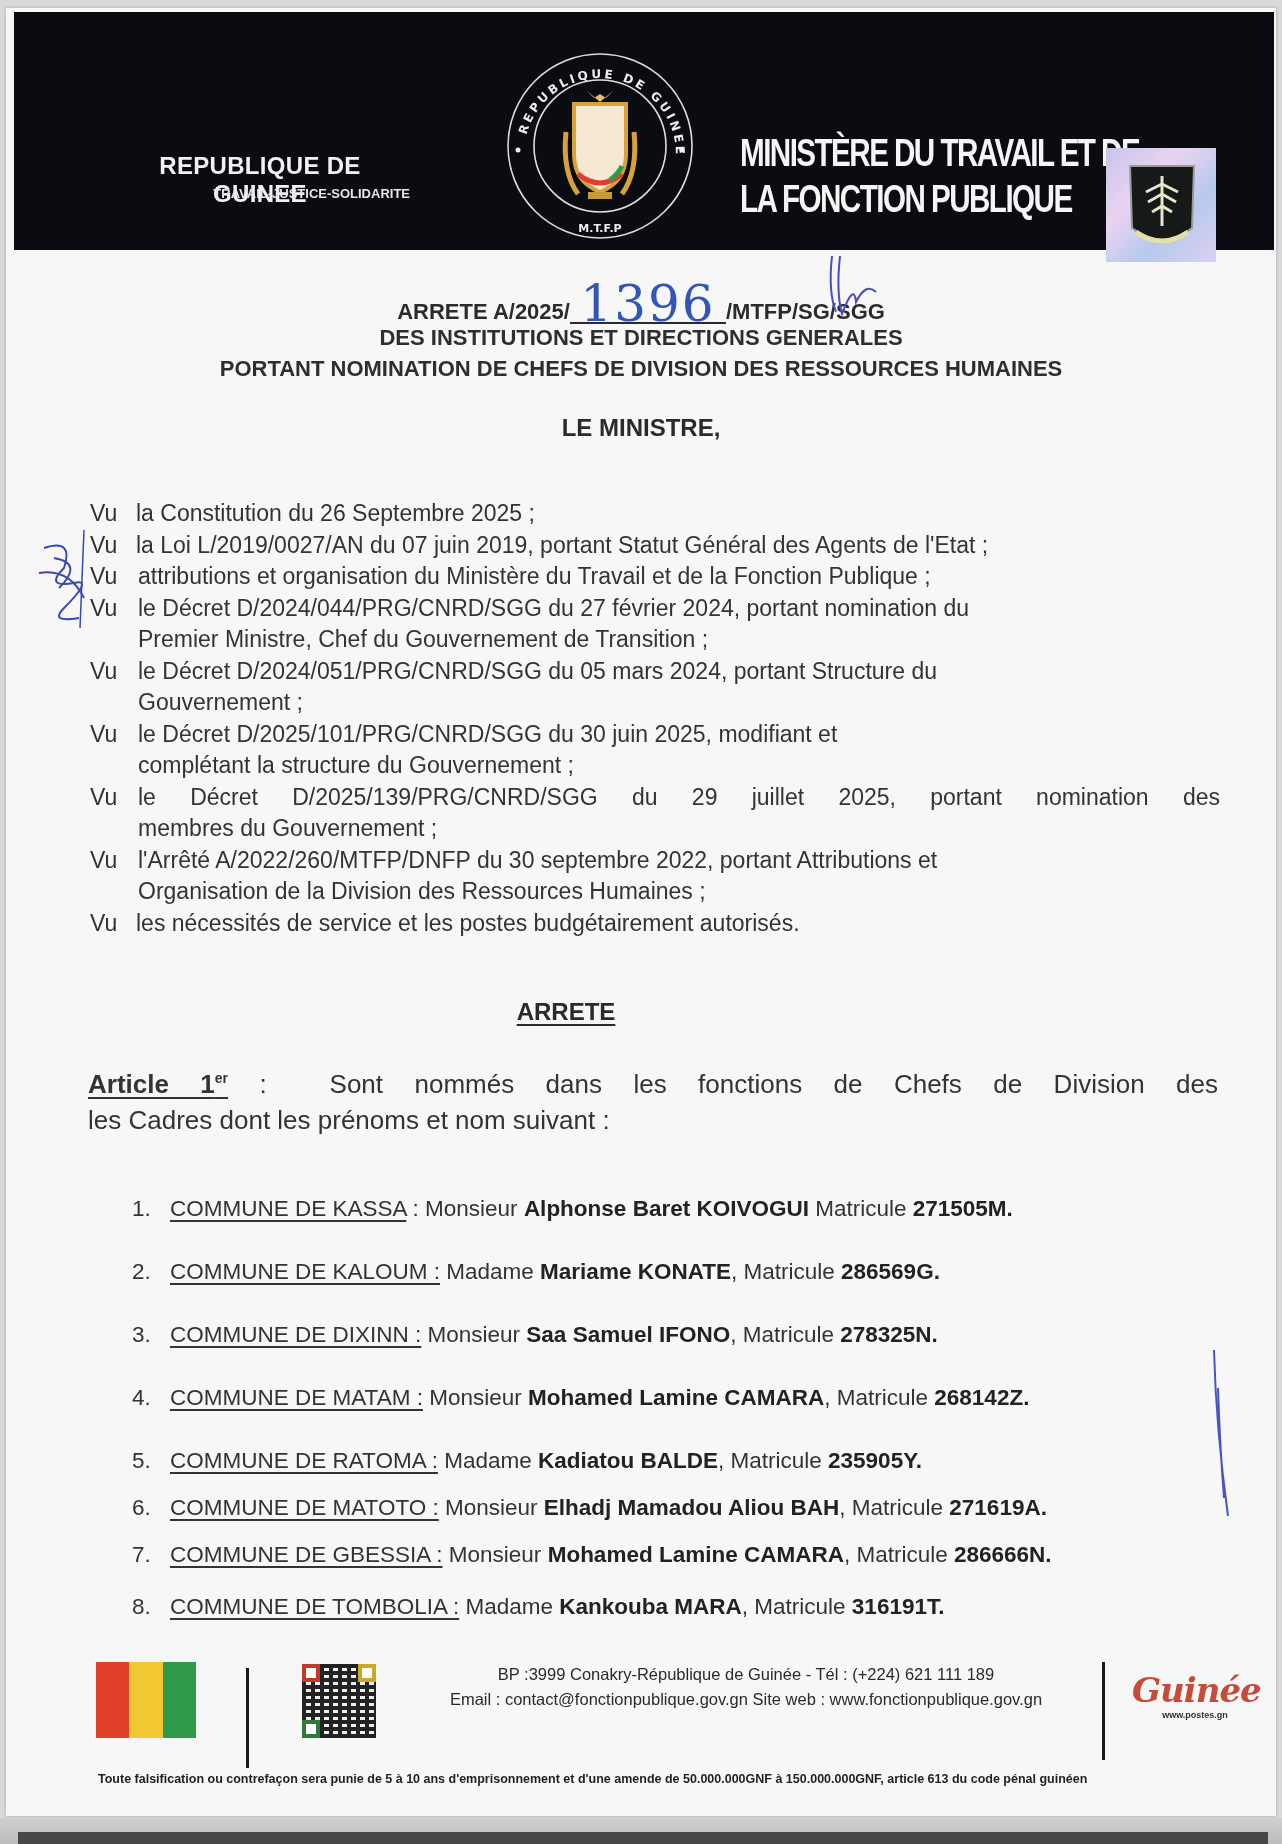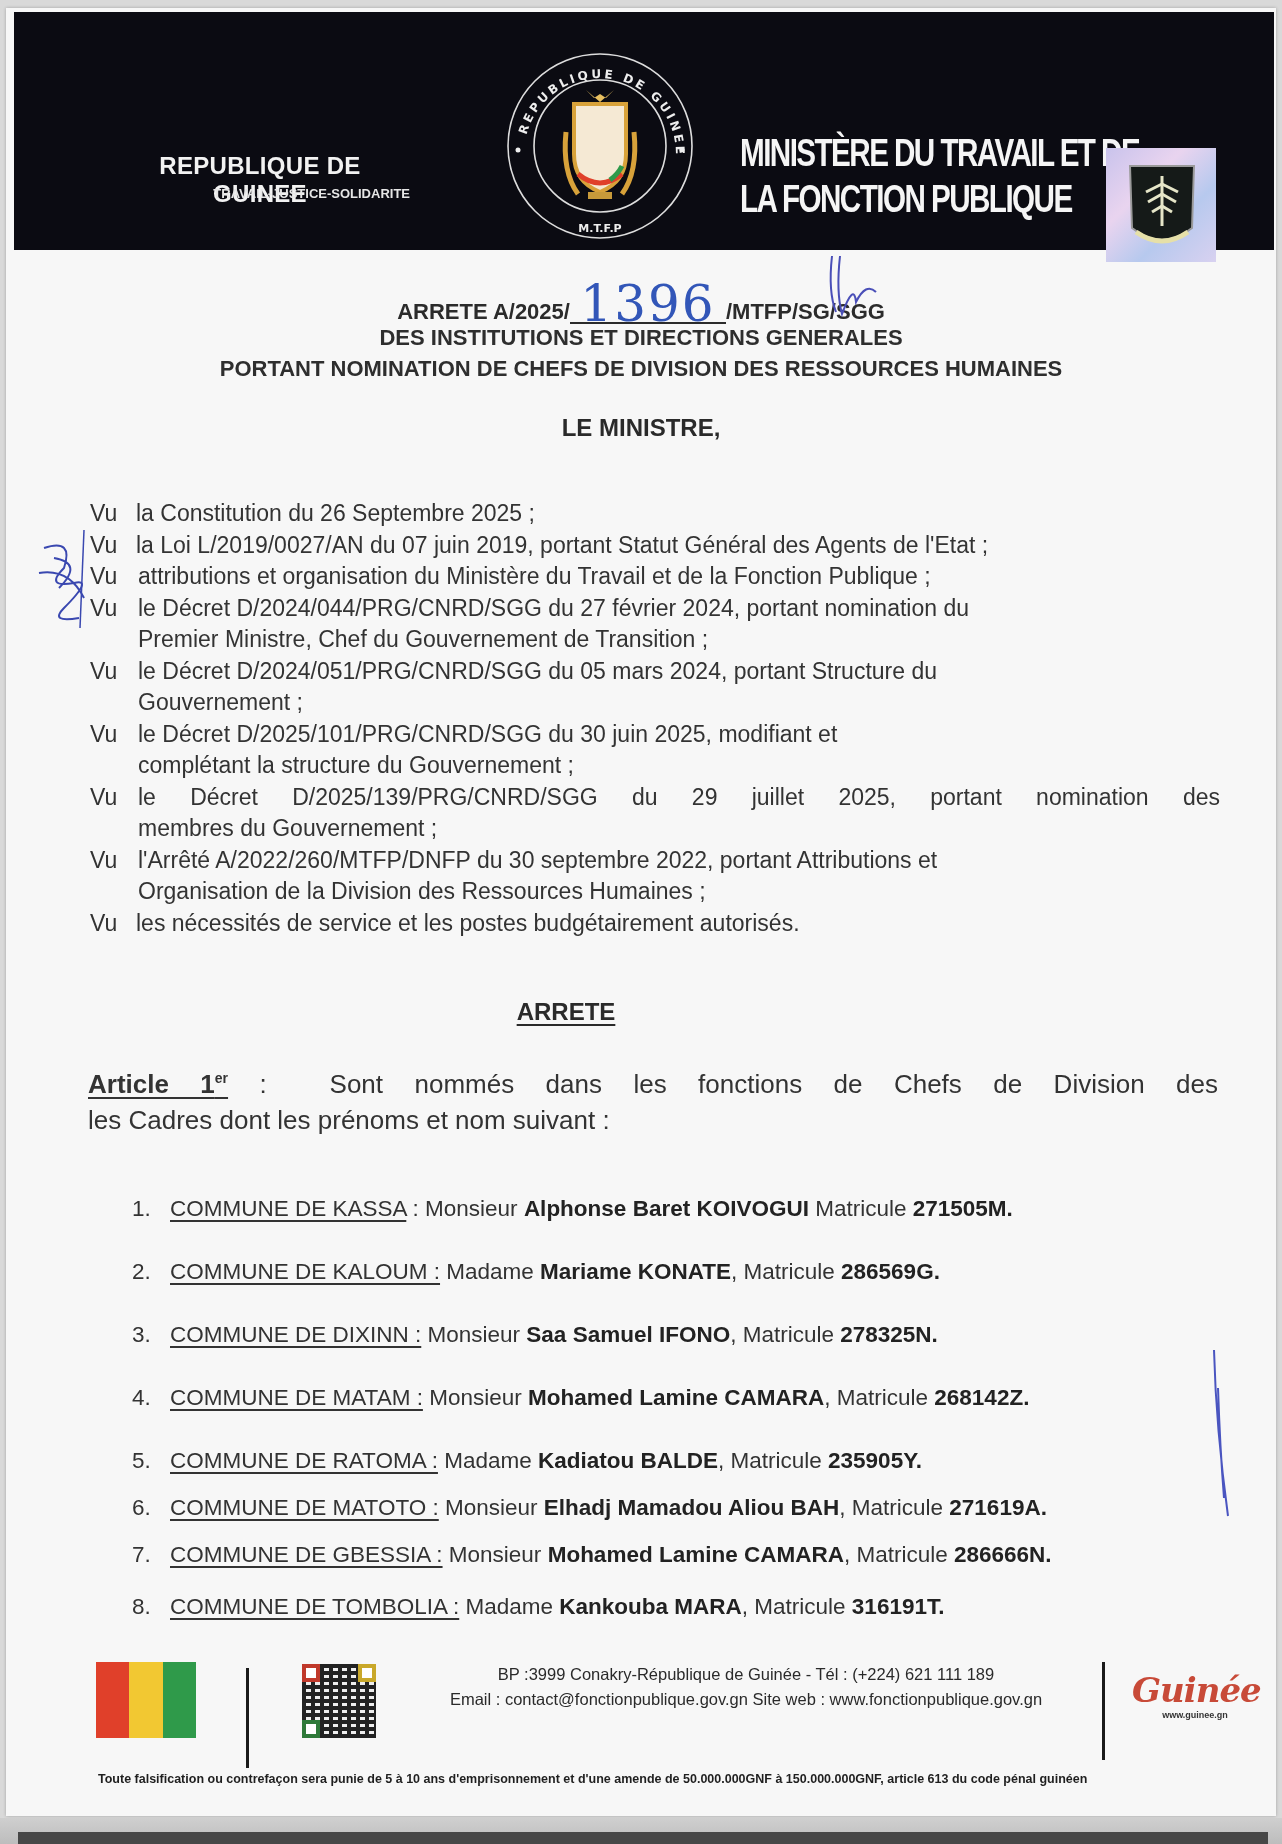--- a/index.html
+++ b/index.html
@@ -298,21 +298,21 @@
       <div class="corner" style="right:0;top:0;border-color:#c9a82a"></div>
       <div class="corner" style="left:0;bottom:0;border-color:#2f7a3a"></div>
     </div>
     <div class="address">
       <div>BP :3999 Conakry-République de Guinée - Tél : (+224) 621 111 189</div>
       <div>Email : contact@fonctionpublique.gov.gn Site web : www.fonctionpublique.gov.gn</div>
     </div>
     <div class="vsep" style="left:1096px;height:98px;top:14px"></div>
     <div class="guinee-logo">
       <div class="brand">Guinée</div>
-      <div class="site">www.guinee.gn</div>
+      <div class="site">www.postes.gn</div>
     </div>
     <div class="disclaimer">
       <span>Toute falsification ou contrefaçon sera punie de 5 à 10 ans d'emprisonnement et d'une amende de 50.000.000GNF à 150.000.000GNF, article 613 du code pénal guinéen</span>
     </div>
   </div>
 </div>
 
 <div class="bottom-strip">
   <div class="dark"></div>
 </div>

